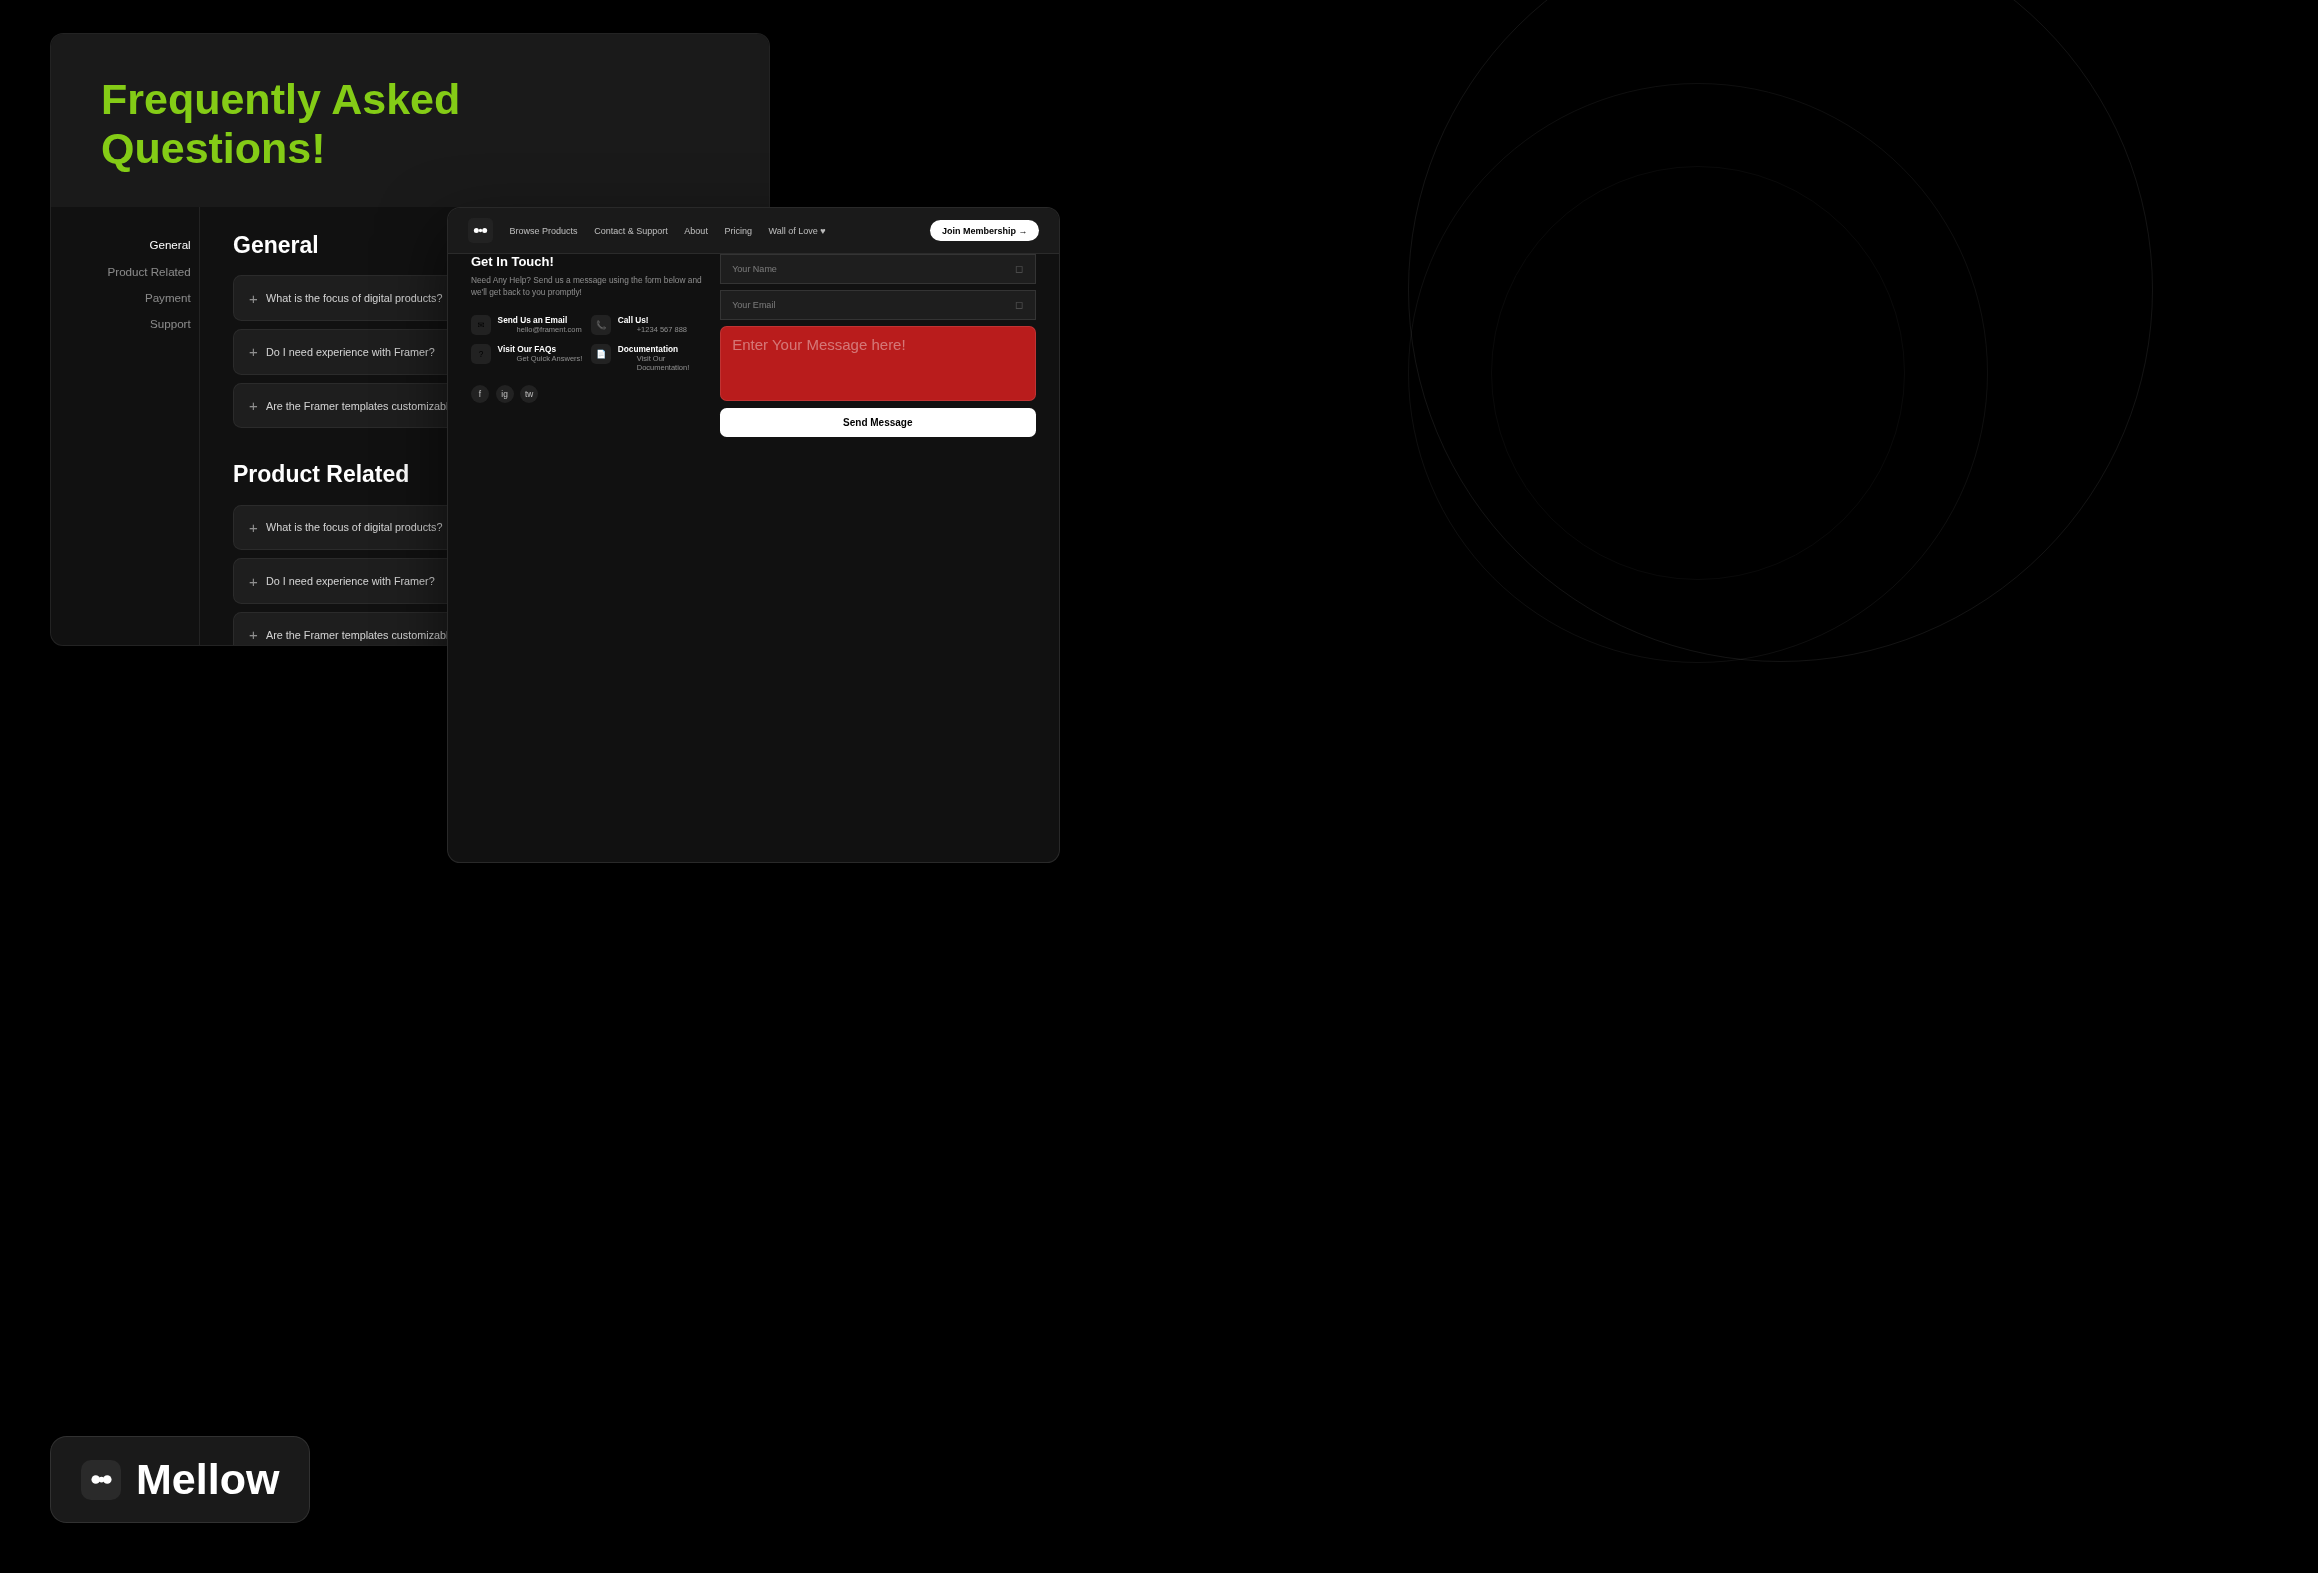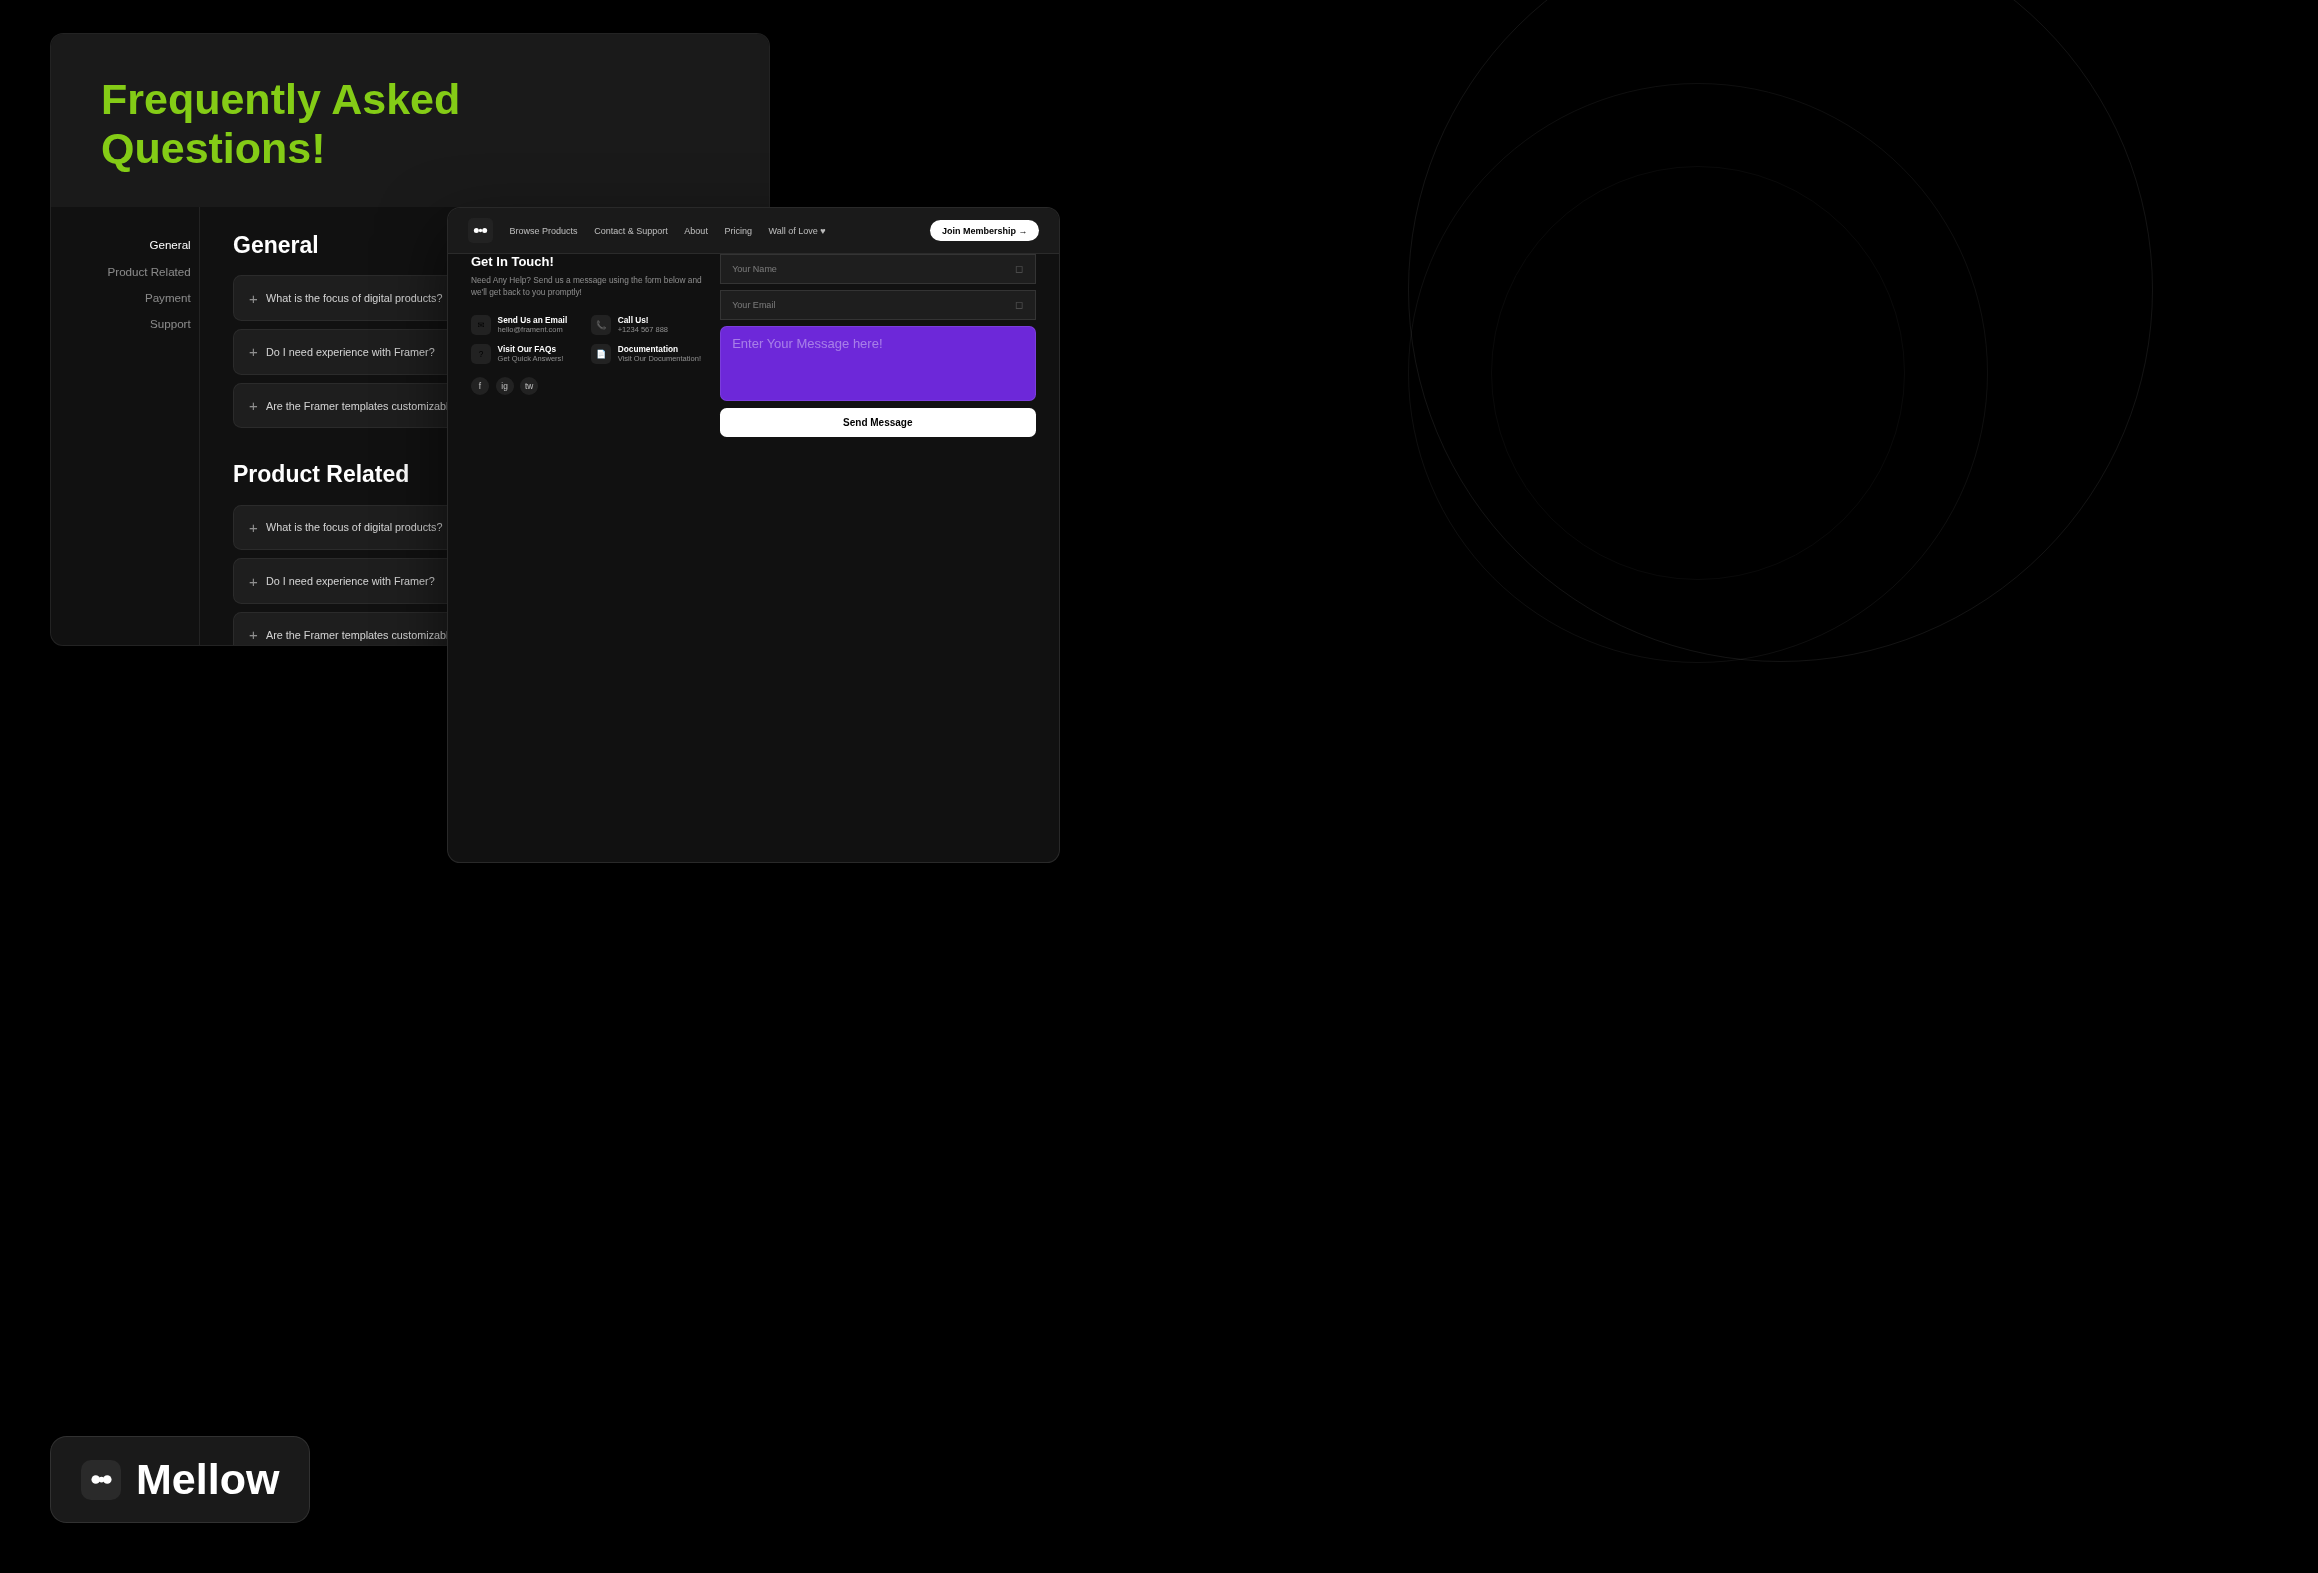--- a/index.html
+++ b/index.html
@@ -293,20 +293,21 @@
       font-size: 8.3px;
       font-weight: 600;
       color: #fff;
       display: block;
     }
 
     .contact-info-value {
       font-size: 7.5px;
       color: rgba(255,255,255,0.5);
       display: block;
+      margin-left: 19px;
     }
 
     .contact-social {
       display: flex;
       gap: 6.6px;
       margin-top: 8.3px;
     }
 
     .social-icon {
       width: 18px;
@@ -335,26 +336,26 @@
       font-size: 9px;
       margin-bottom: 6.6px;
       display: flex;
       align-items: center;
       justify-content: space-between;
     }
 
     .form-textarea {
       width: 100%;
       height: 75px;
-      background: #6d28d9;
+      background: #b91c1c;
       border: 0.8px solid rgba(255,255,255,0.1);
       border-radius: 6.6px;
       padding: 8.3px 11.6px;
       color: rgba(255,255,255,0.4);
-      font-size: 13px;
+      font-size: 15px;
       margin-bottom: 6.6px;
       display: flex;
       align-items: flex-start;
     }
 
     .form-submit {
       width: 100%;
       background: #fff;
       color: #000;
       font-size: 10px;

